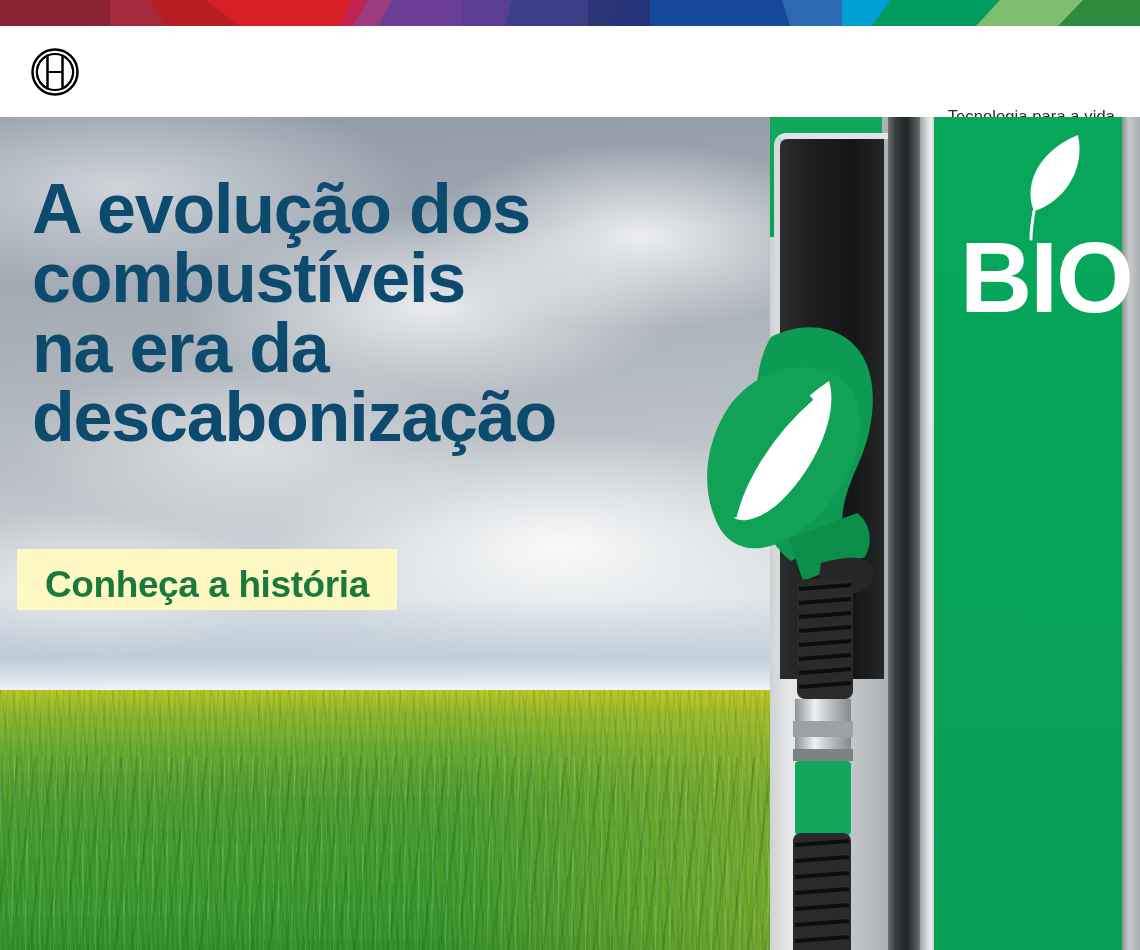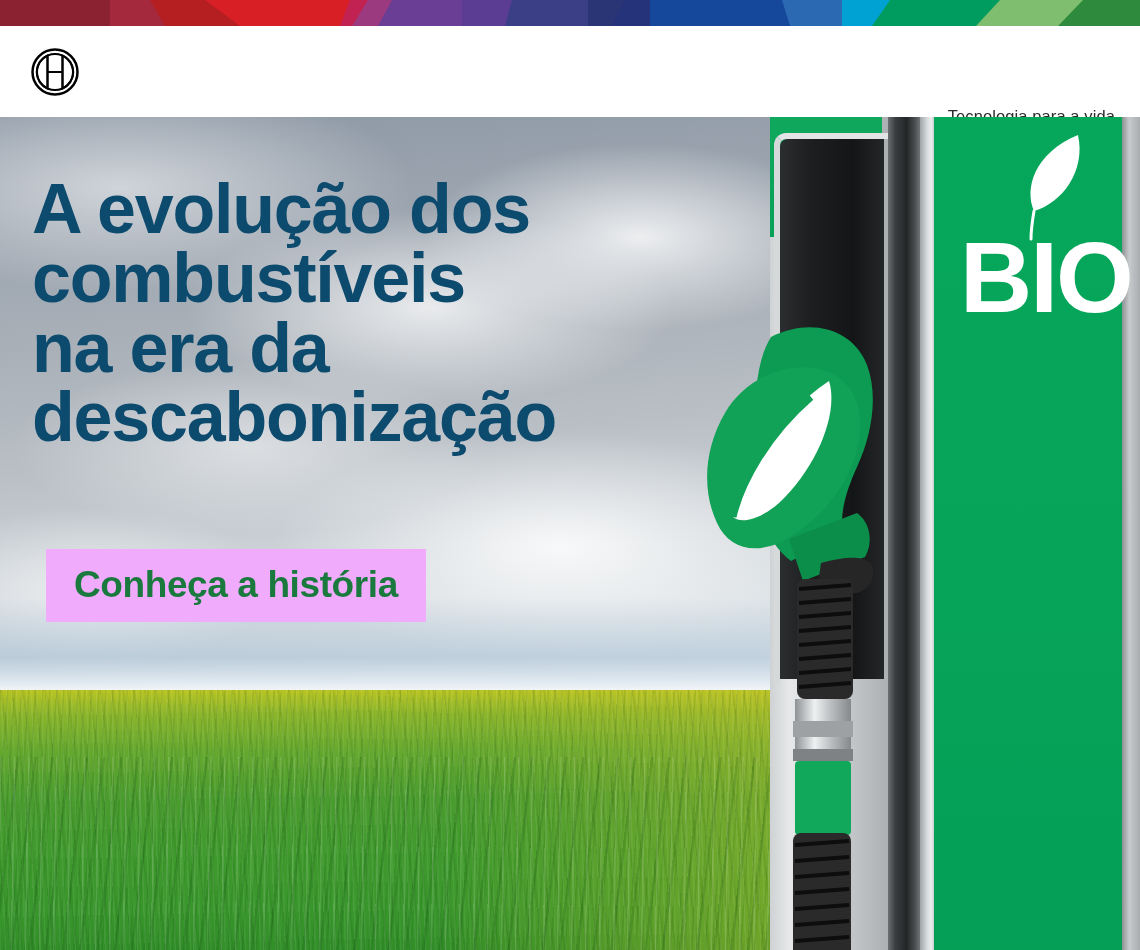--- a/index.html
+++ b/index.html
@@ -148,22 +148,22 @@
 
   
   .hero-copy { position:absolute; left:0; top:0; width:700px; }
   .headline {
     position:absolute; left:32px; top:58px; width:660px;
     color:#0c4a6e; font-weight:bold; font-size:70px; line-height:0.99;
     letter-spacing:-1.2px; font-family:"Liberation Sans", sans-serif;
     white-space:pre-line;
   }
   .cta-button {
-    position:absolute; left:46px; top:432px;
-    background:#f0abfc; padding:17px 28px 19px 28px;
+    position:absolute; left:17px; top:432px;
+    background:#fef9c3; padding:17px 28px 7px 28px;
     border:none; cursor:pointer; display:inline-block;
   }
   .cta-label {
     color:#1A7A3E; font-weight:bold; font-size:37px; line-height:1;
     letter-spacing:-0.4px; font-family:"Liberation Sans", sans-serif;
     white-space:nowrap;
   }
 </style>
 </head>
 <body>

